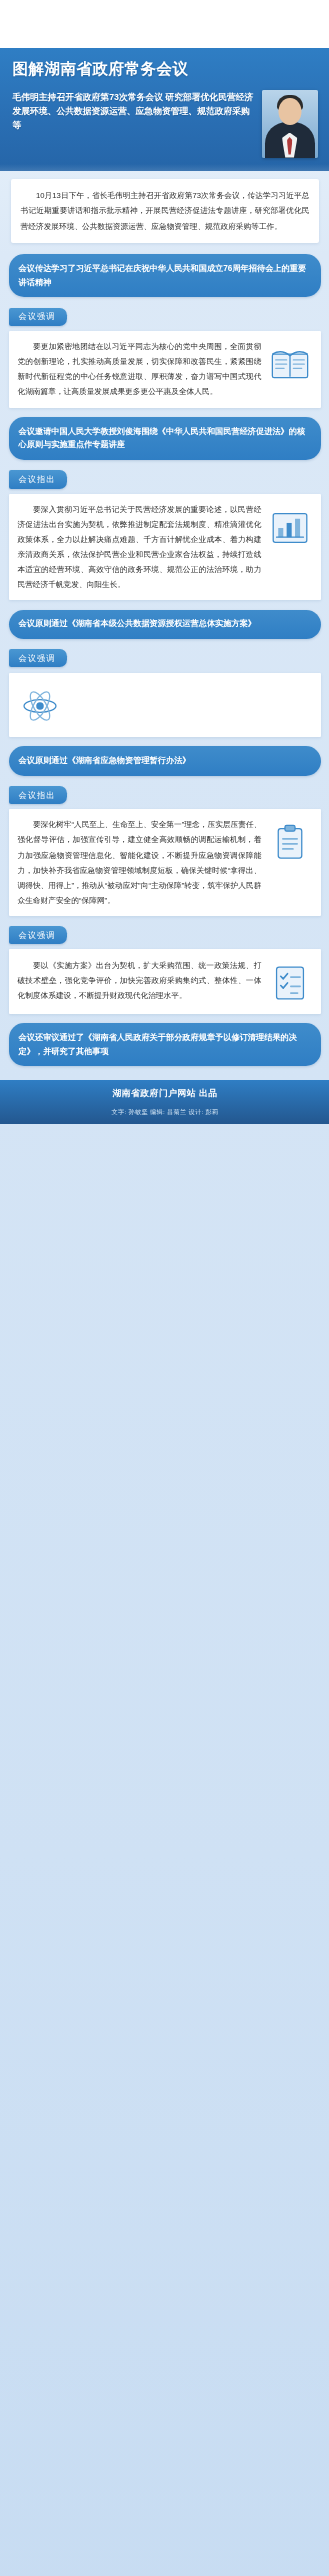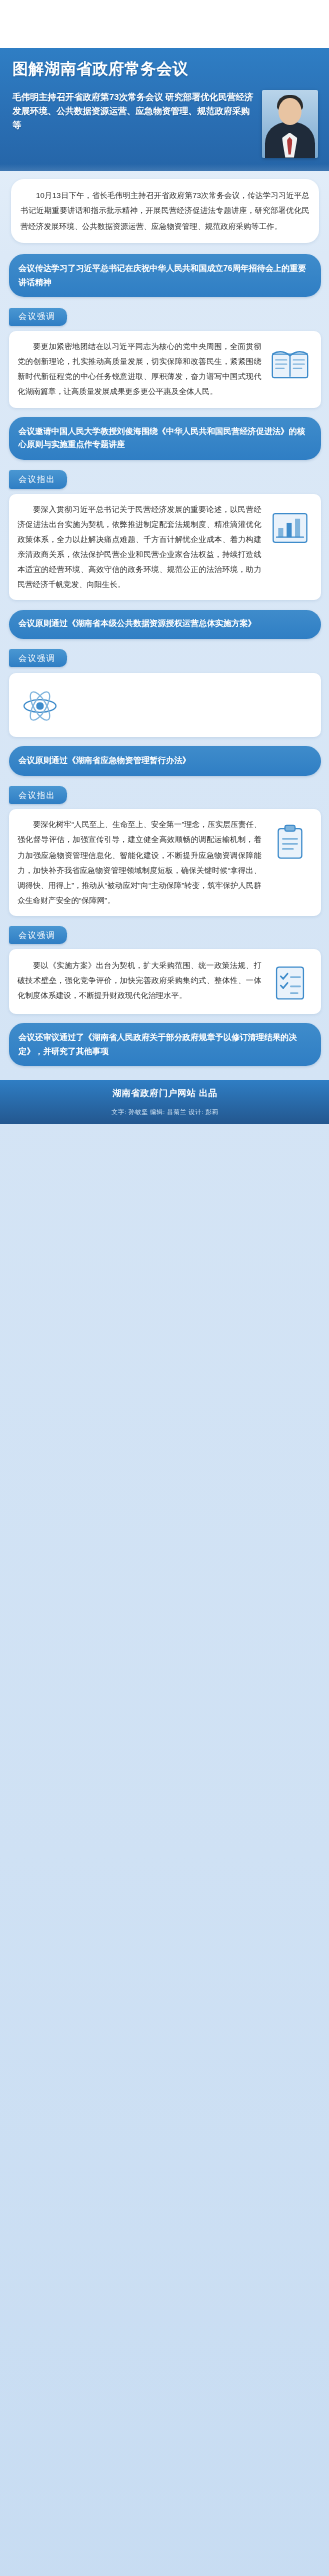--- a/index.html
+++ b/index.html
@@ -86,21 +86,21 @@
   .portrait .p-tie {
     position: absolute; left: 50%; bottom: 3.1px; transform: translateX(-50%);
     width: 5.7px; height: 17.5px; background: #b03a3a;
     clip-path: polygon(50% 0, 100% 18%, 70% 100%, 30% 100%, 0 18%);
   }
 
   
   .lead-wrap { padding: 8.2px 11.3px 2.1px 11.3px; }
   .lead-card {
     background: #ffffff;
-    border-radius: 13px;
+    border-radius: 2px;
     padding: 9.3px 9.3px 9.3px 9.3px;
     font-size: 7.7px;
     line-height: 1.95;
     color: #2a2a2a;
     text-align: justify;
     box-shadow: 0 1px 3.1px rgba(40,90,140,.12);
     text-indent: 2em;
   }
 
   
@@ -127,21 +127,21 @@
     padding: 3.6px 11.3px 3.6px 9.3px;
     border-radius: 2.1px 7.2px 7.2px 2.1px;
     letter-spacing: 1px;
     box-shadow: 0 1px 2.1px rgba(30,80,130,.22);
   }
 
   
   .card {
     margin: 5.2px 9.3px 0 9.3px;
     background: #ffffff;
-    border-radius: 7px;
+    border-radius: 1px;
     padding: 8.2px 8.2px 8.2px 8.2px;
     box-shadow: 0 1px 3.1px rgba(40,90,140,.12);
     display: flex;
     gap: 6.2px;
     align-items: flex-start;
   }
   .card .text {
     flex: 1;
     font-size: 7.7px;
     line-height: 1.95;

